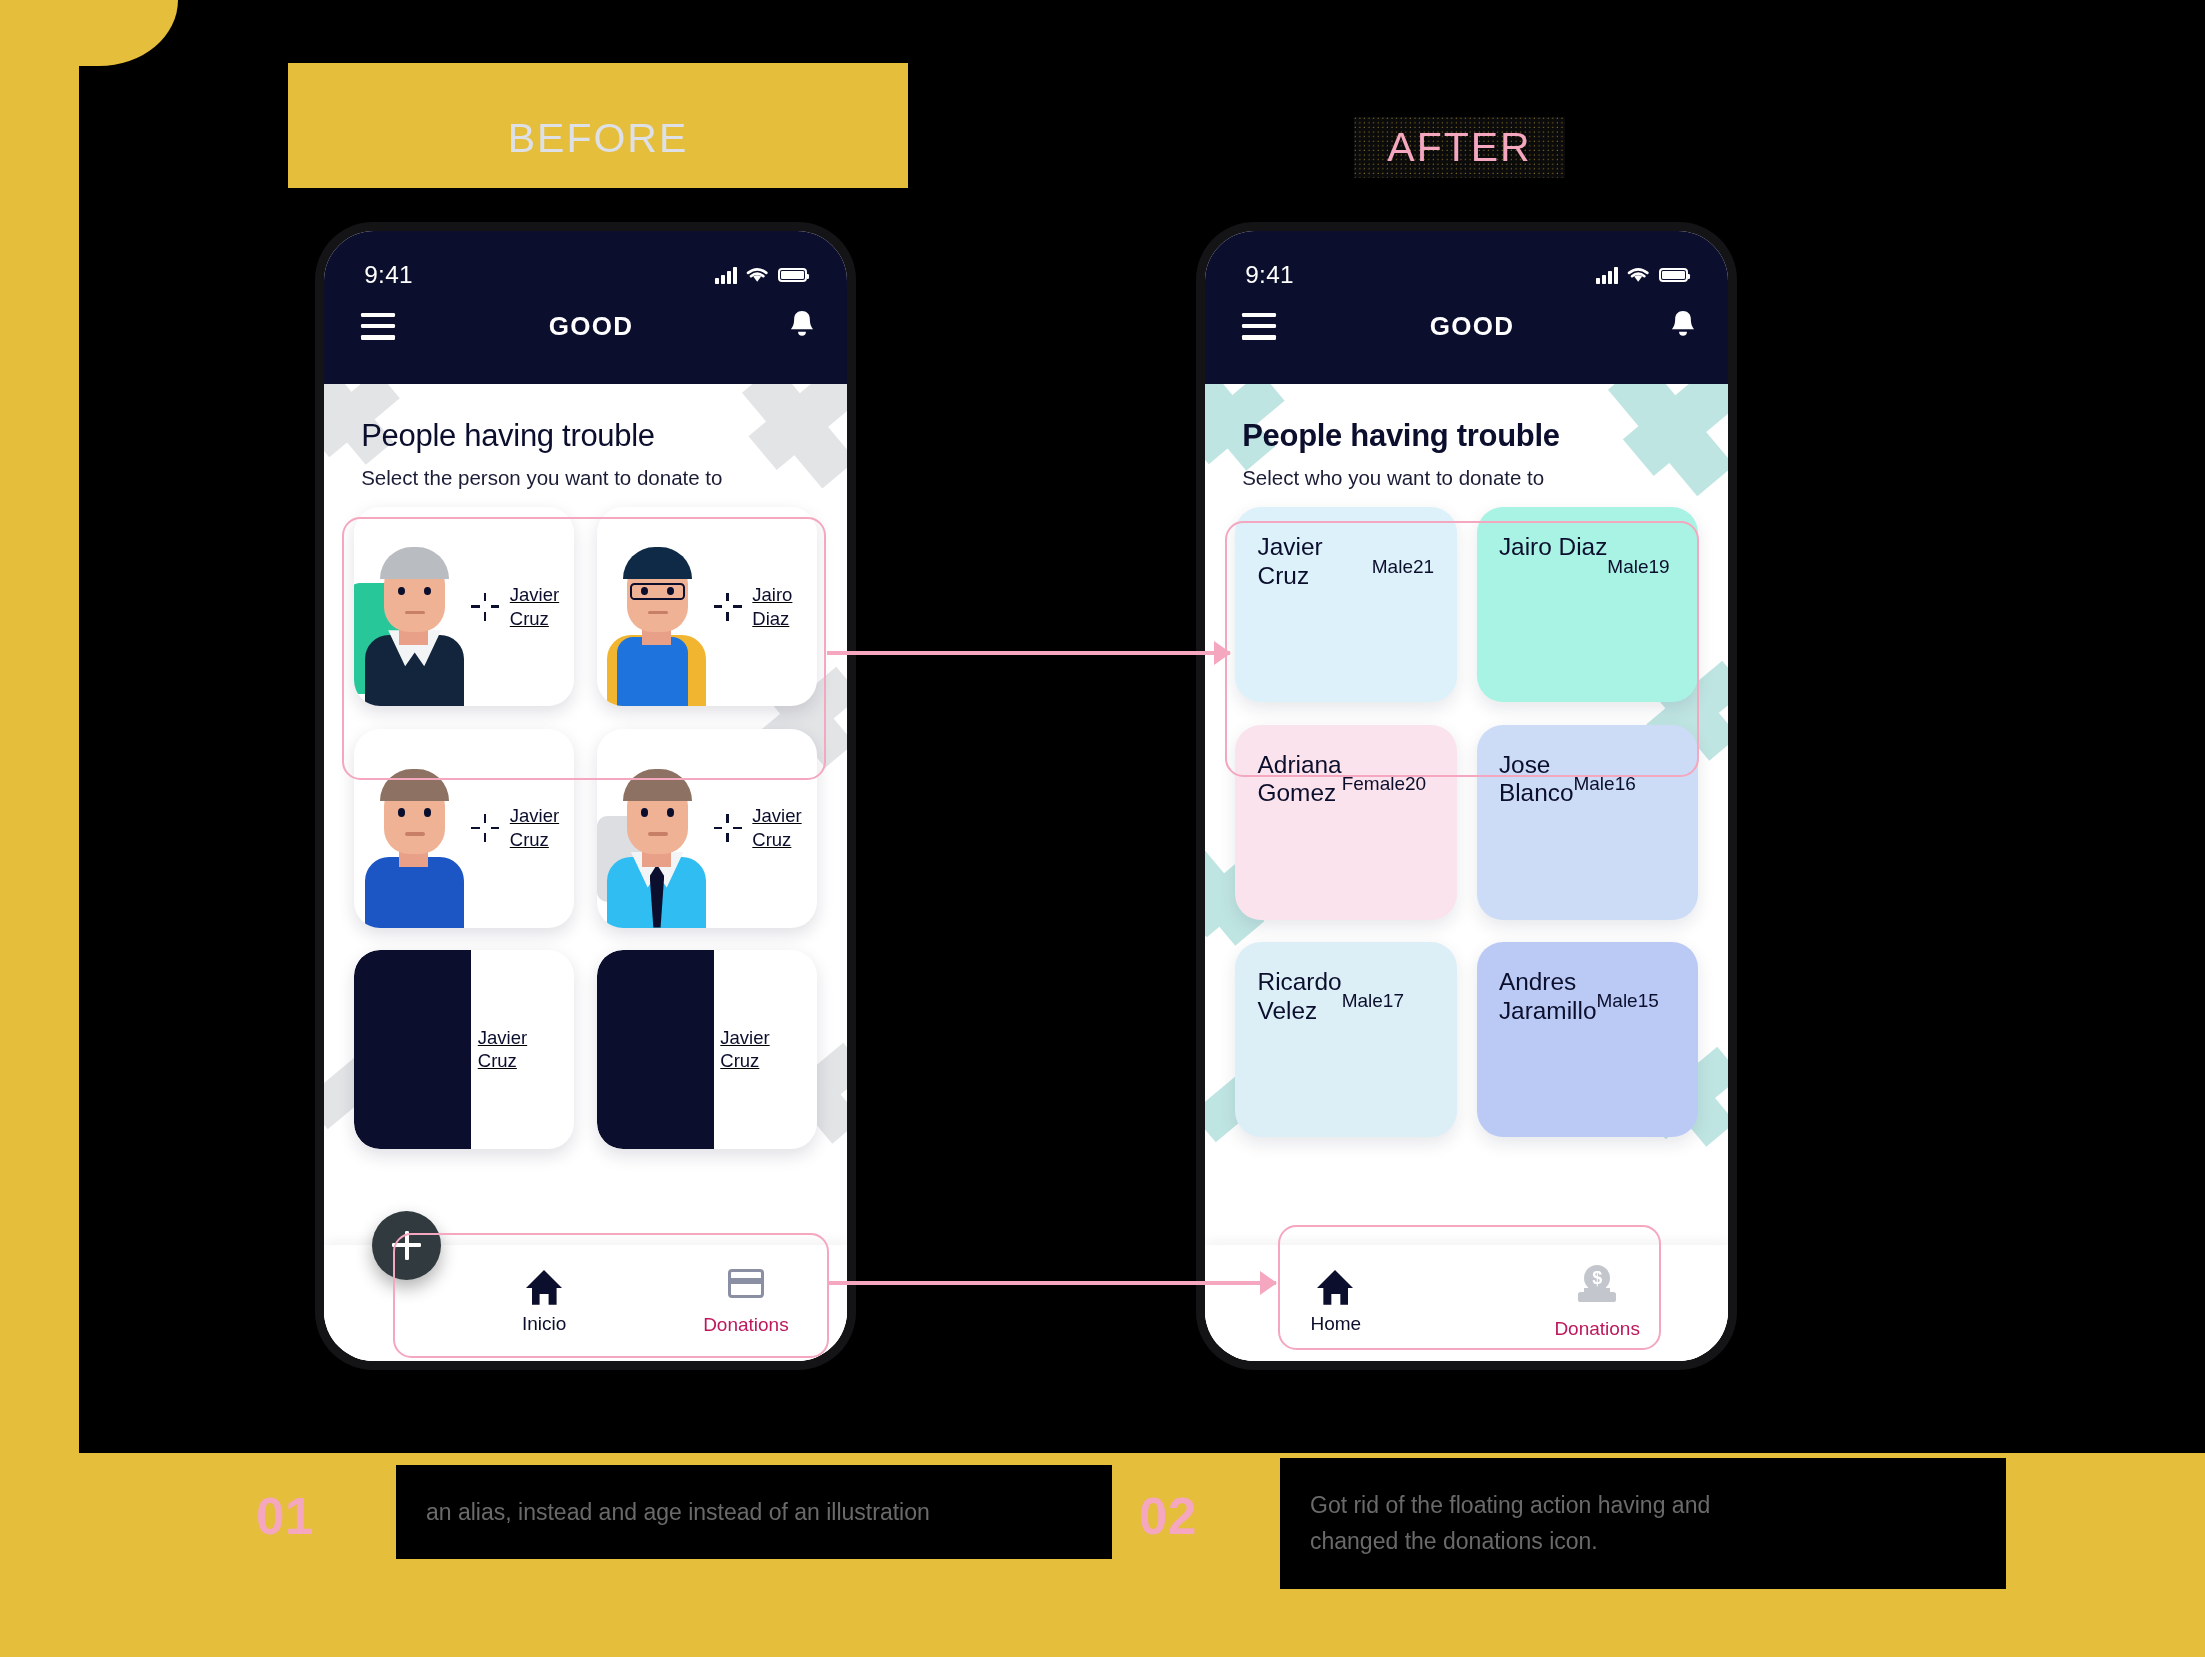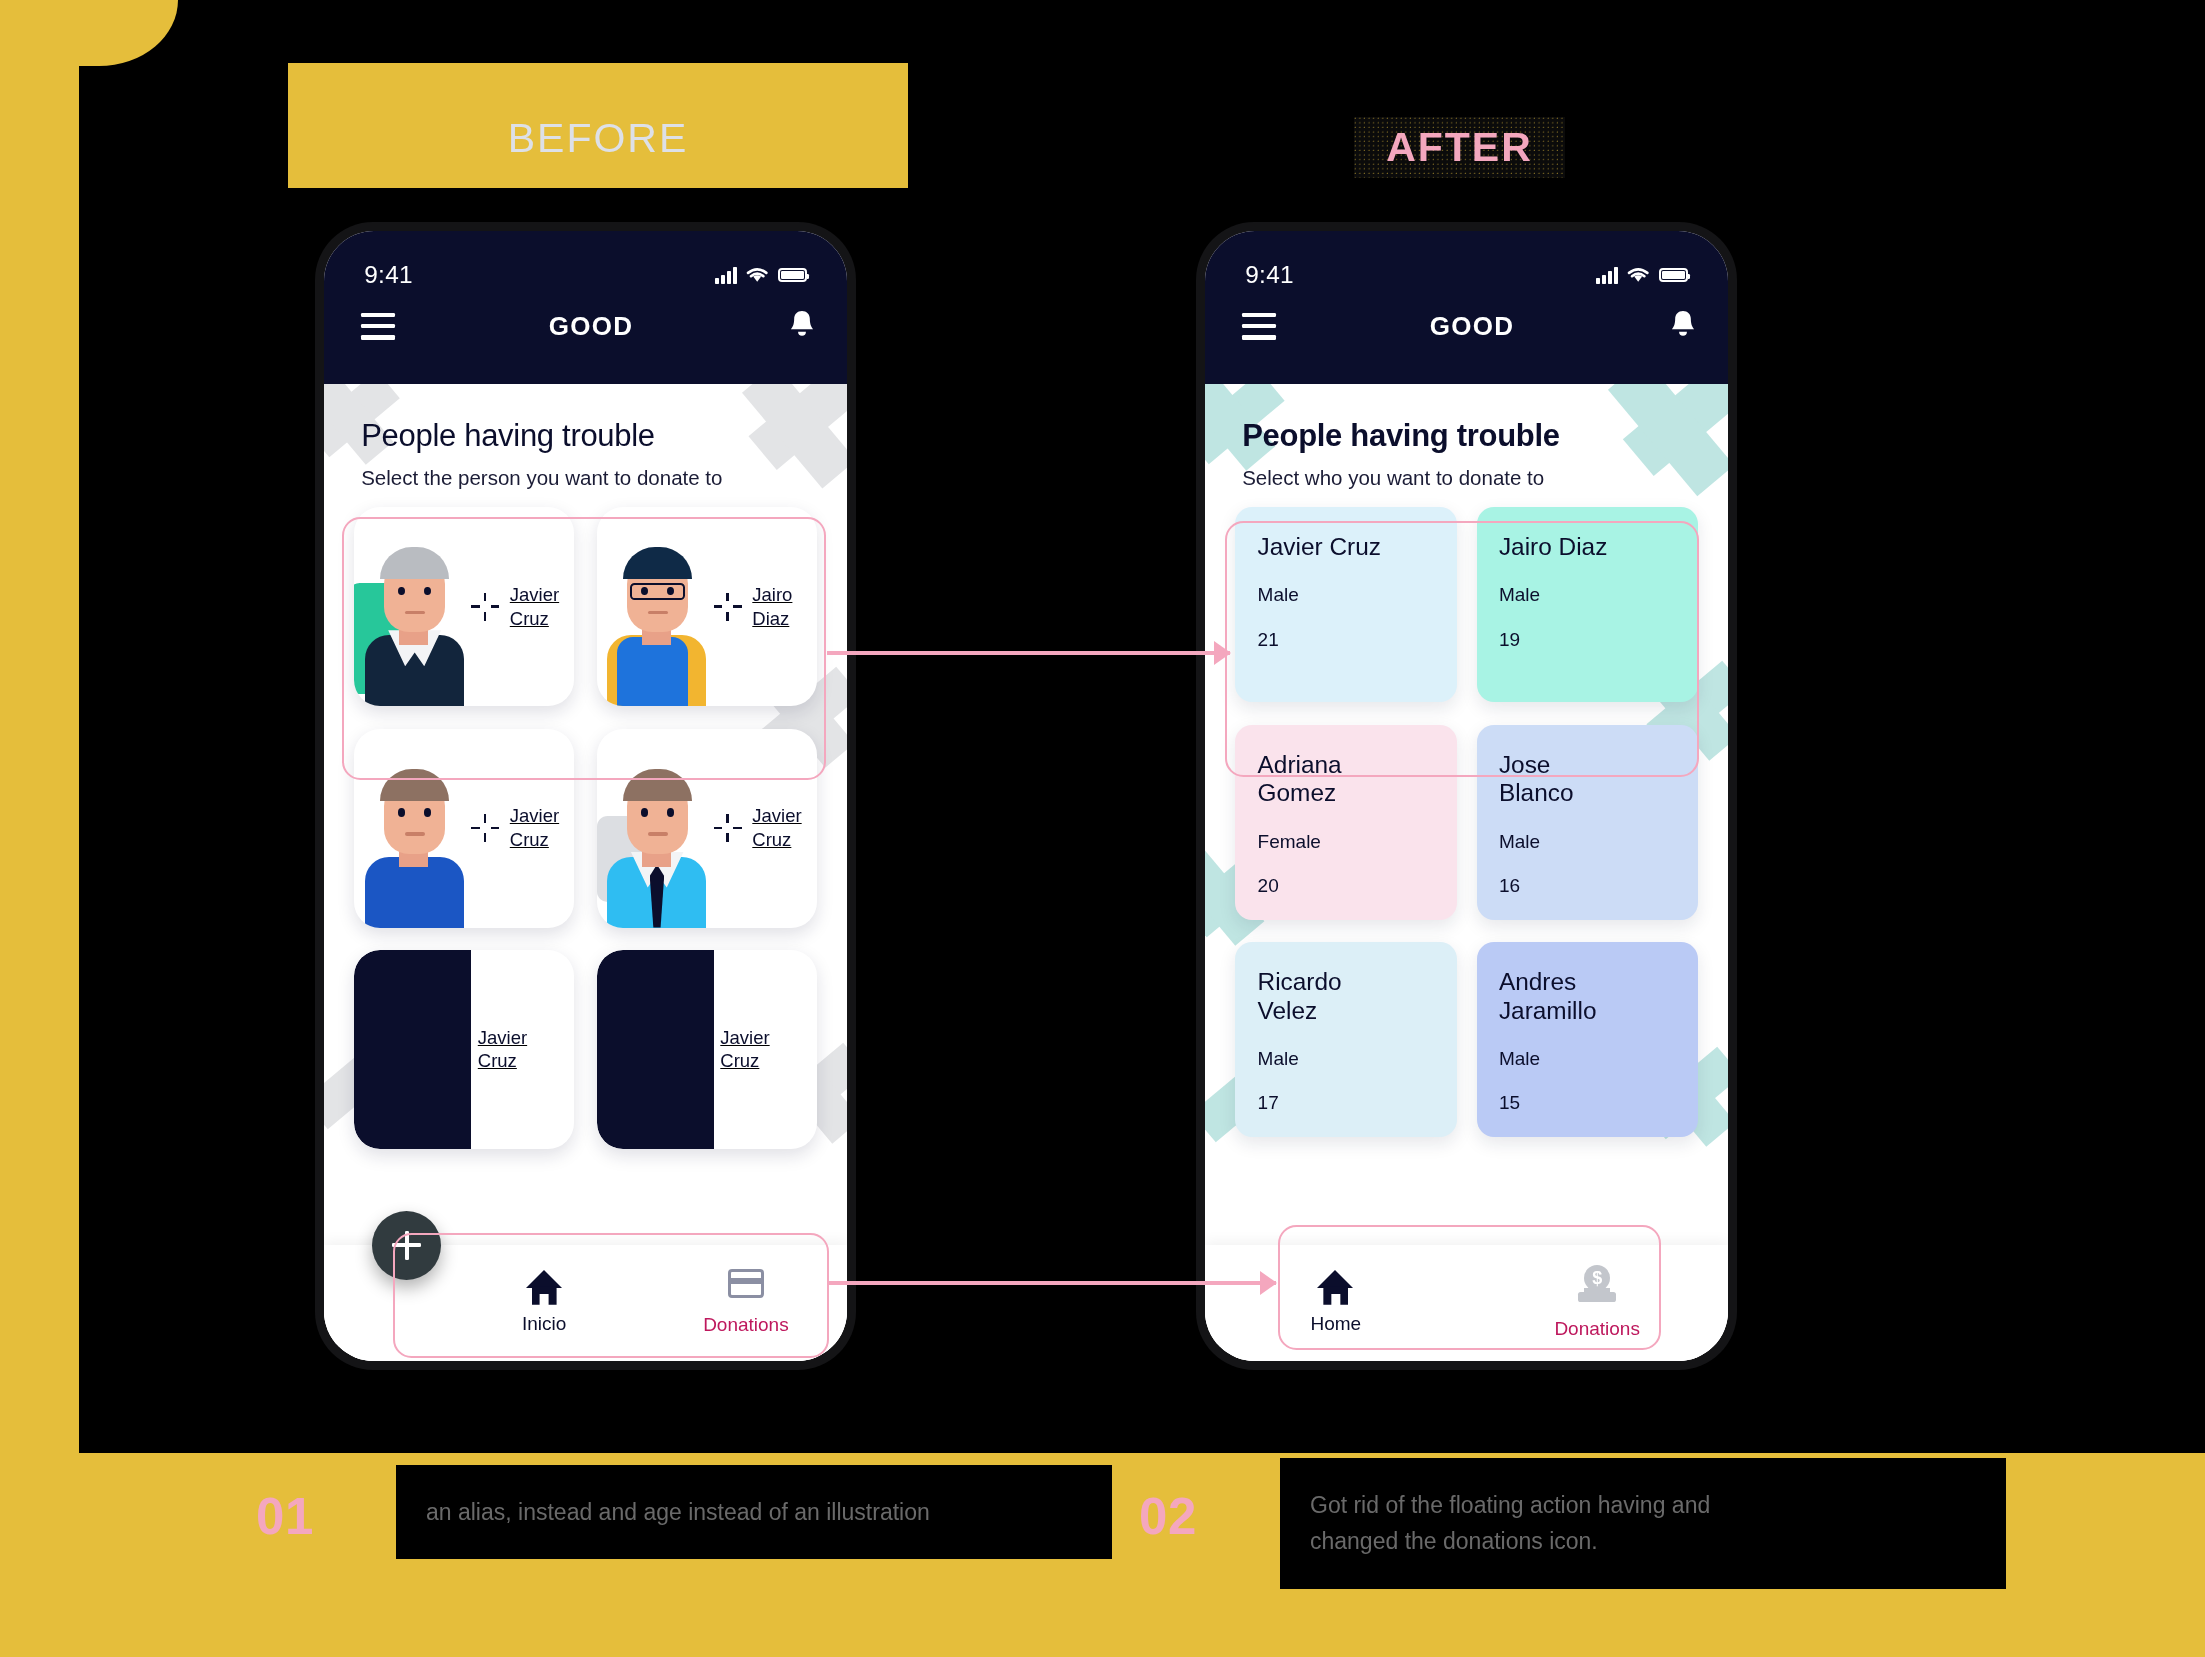--- a/index.html
+++ b/index.html
@@ -42,21 +42,21 @@
   }
   .after-box {
     position: absolute; left: 1354px; top: 117px; width: 211px; height: 61px;
     z-index: 4; background: #0b0b0b;
     background-image:
       radial-gradient(circle at 1.3px 1.3px, rgba(229,190,59,.55) 0.7px, transparent 0.9px);
     background-size: 4.6px 4.6px;
     display: flex; align-items: center; justify-content: center;
   }
   .after-label {
-    font-size: 41px; font-weight: 700; letter-spacing: 2px; color: #F4A7BE;
+    font-size: 41px; font-weight: 400; letter-spacing: 2px; color: #F4A7BE;
   }
 
   
   .phone {
     position: absolute; z-index: 5;
     width: 541px; height: 1148px;
     background: #141416;
     border-radius: 58px;
     padding: 9.2px;
     box-shadow: 0 0 0 1.3px #000;
@@ -199,23 +199,23 @@
     background:#c3c6cc;display:flex;align-items:center;justify-content:center;
     color:#fff;font-size:18px;font-weight:700;
   }
   .coin-ic .base{position:absolute;left:0;bottom:0;width:38px;height:10px;background:#c3c6cc;border-radius:2.6px}
   .coin-ic .slot{position:absolute;left:6px;bottom:9.2px;width:26px;height:4.6px;background:#c3c6cc}
 
   
   .grid-after { position: relative; padding: 0 30px; margin-top: 17px; z-index: 3; }
   .arow { display: flex; gap: 20px; margin-bottom: 22.4px; }
   .pcard {
-    flex: 1; height: 195px; border-radius: 17px; padding: 26px 22.4px;
+    flex: 1; height: 195px; border-radius: 26px; padding: 26px 22.4px;
     box-shadow: 0 6.6px 17px rgba(20,25,60,.10);
-    display: flex; flex-direction: column; cursor: pointer;
+    display: flex; flex-direction: row; cursor: pointer;
   }
   .pname { font-size: 24.4px; color: var(--navy); line-height: 1.18; }
   .pgender { font-size: 19px; color: var(--navy); margin-top: 22.4px; }
   .page { font-size: 19px; color: var(--navy); margin-top: 22.4px; }
 
   
   .arrow { position: absolute; height: 4px; background: var(--pink); z-index: 20; }
   .arrow::after {
     content:""; position:absolute; right:-1.3px; top:-10px; width:0; height:0;
     border-top:12px solid transparent; border-bottom:12px solid transparent;

